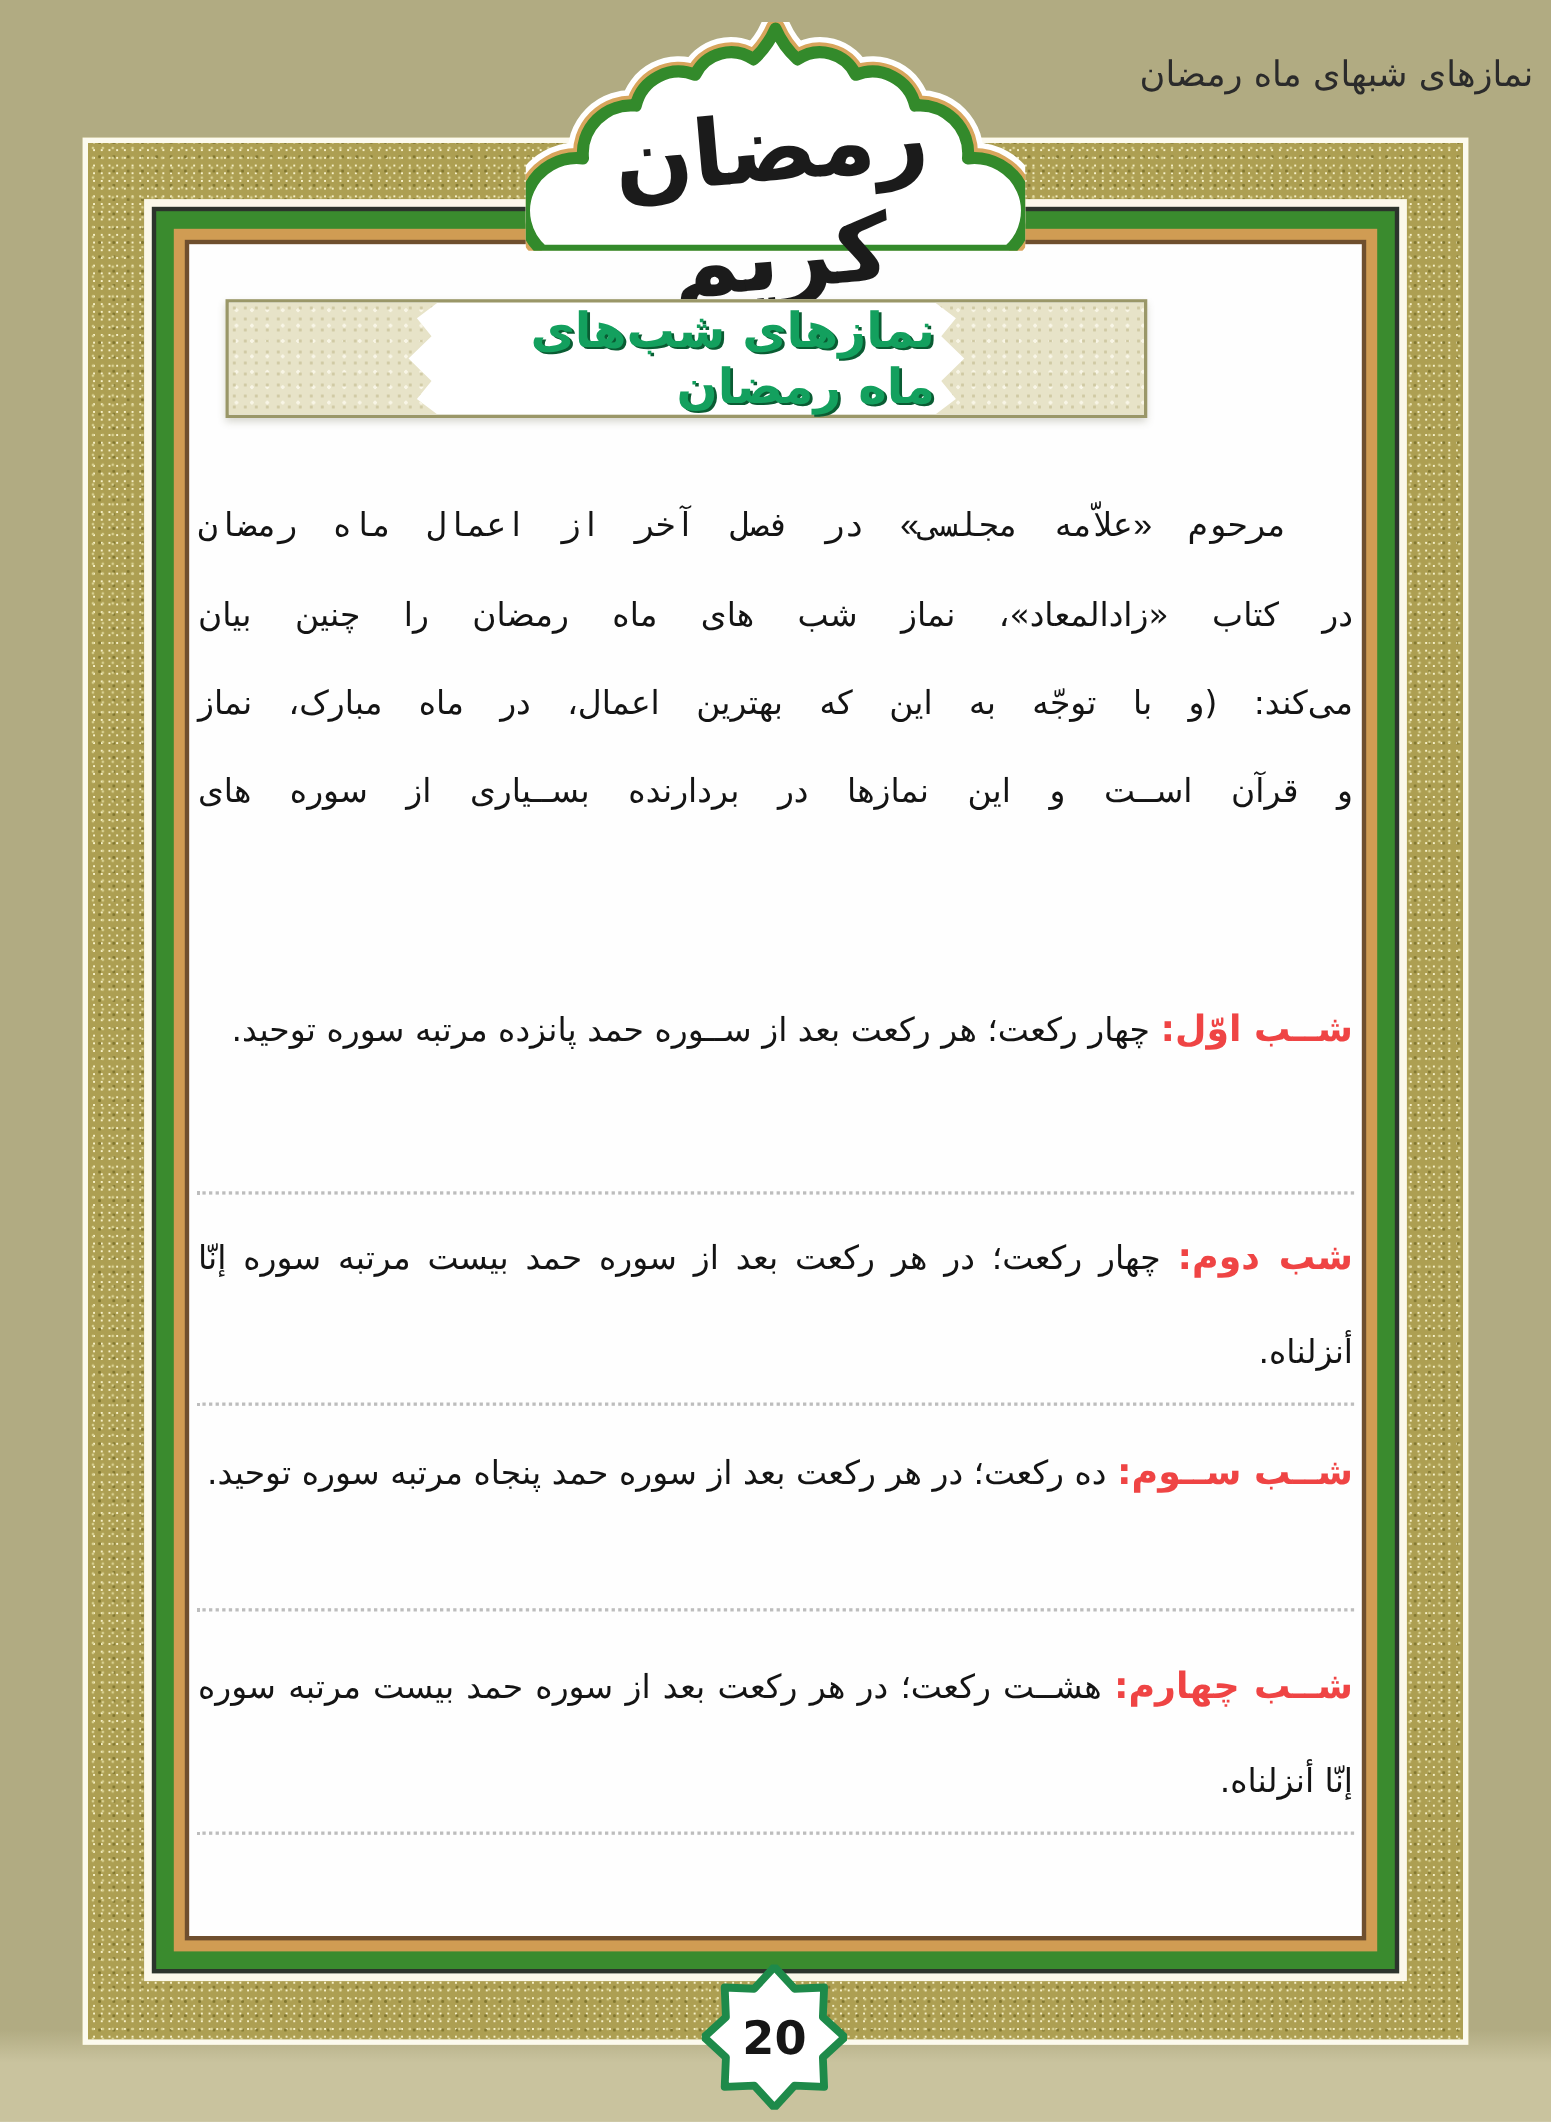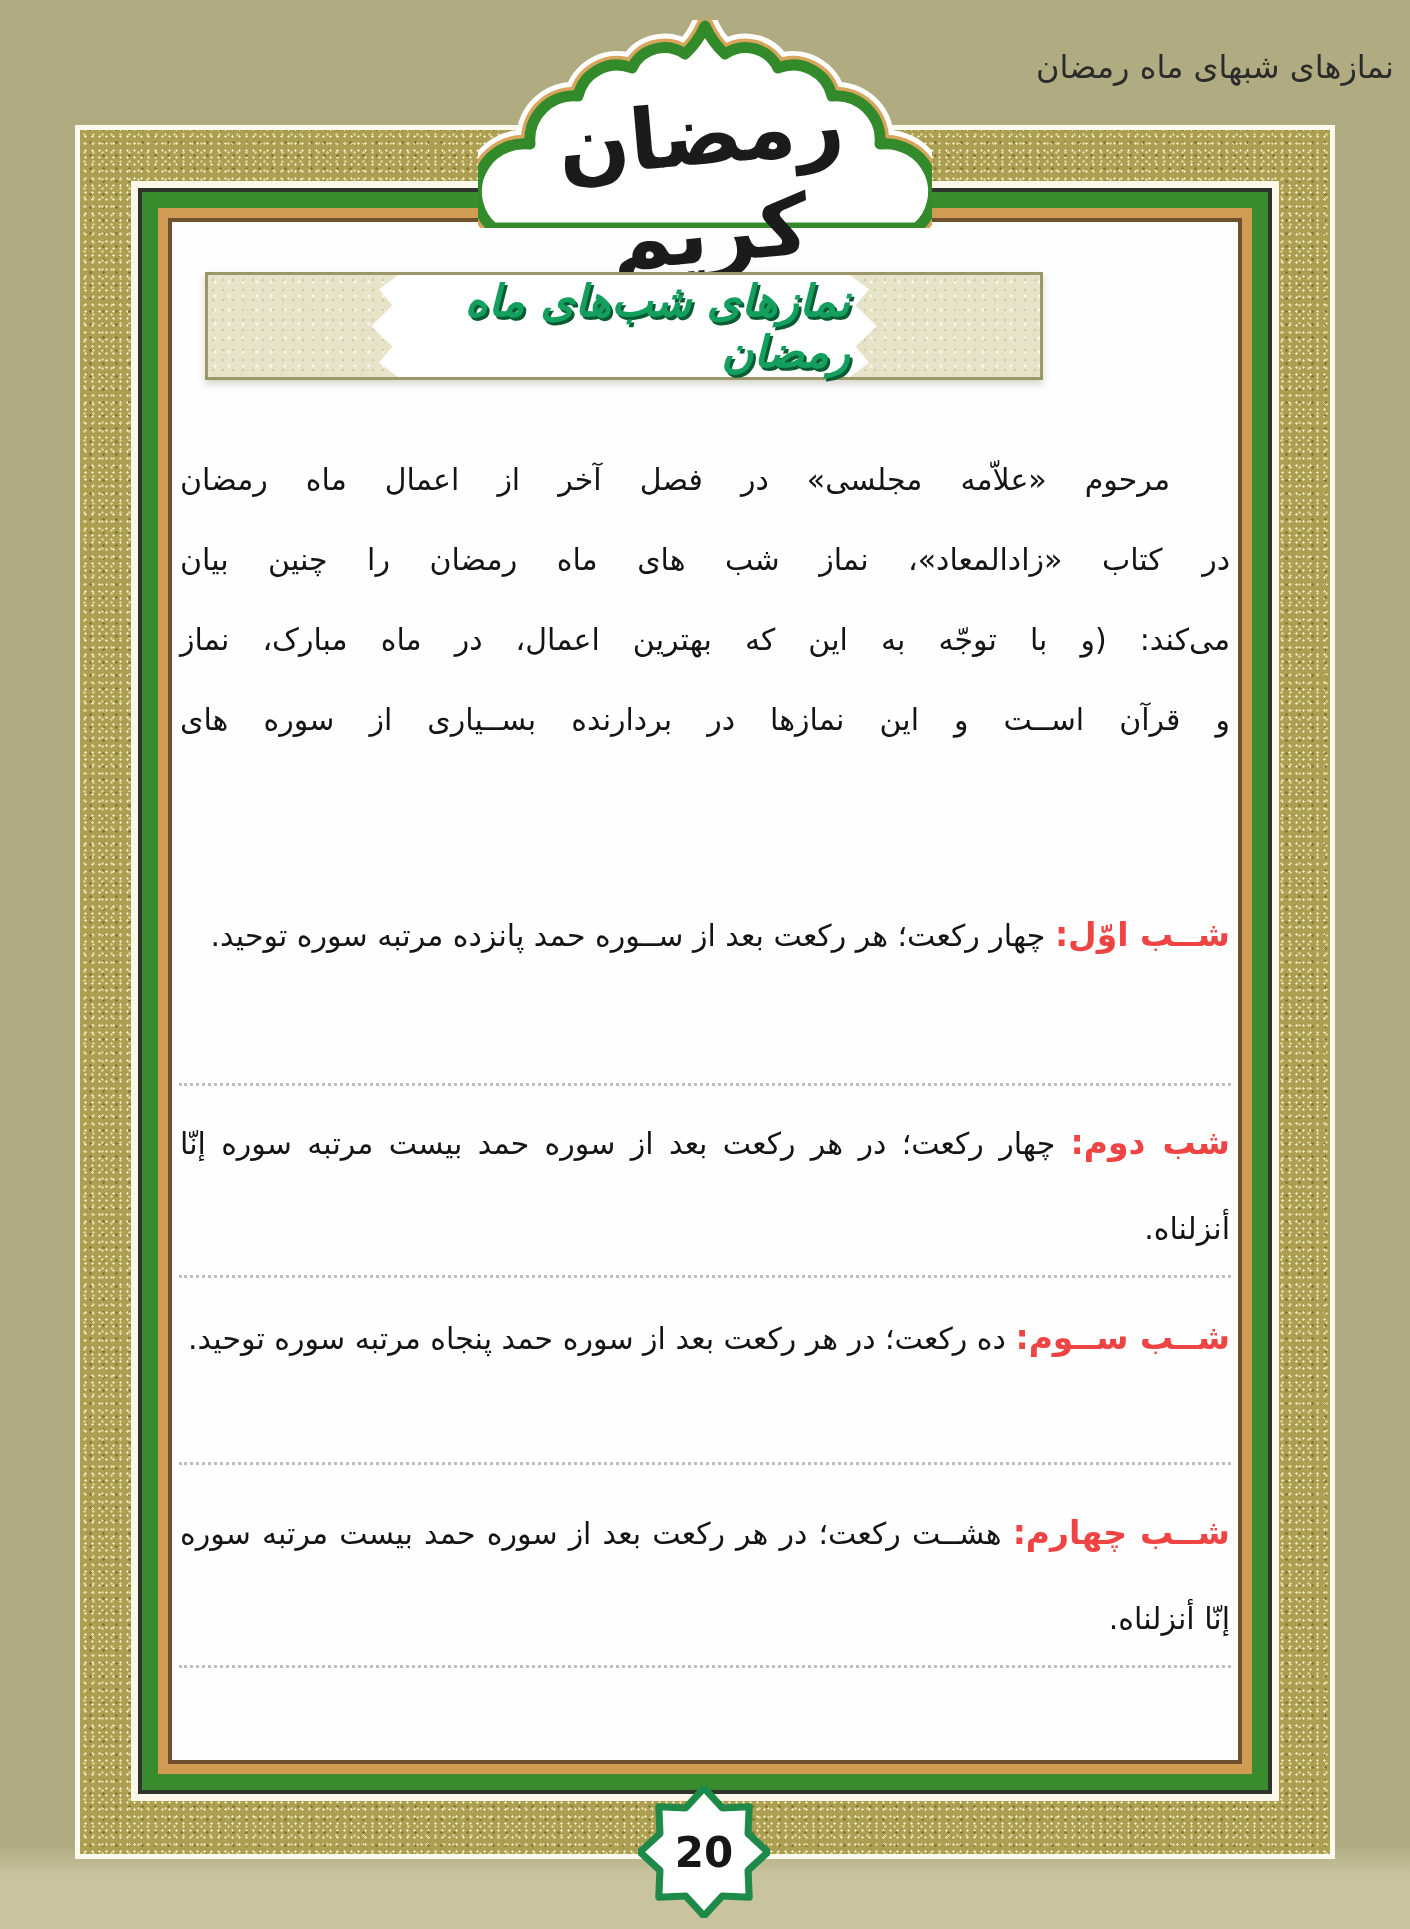--- a/index.html
+++ b/index.html
@@ -42,29 +42,29 @@
     box-sizing:border-box;border:3px solid #9a9768;background:#ffffff;
     display:flex;box-shadow:0 4px 7px rgba(90,90,60,0.25);}
   .banner-end{width:190px;height:100%;
     background-color:#e7e3c8;
     background-image:
       radial-gradient(#d0caa4 1.2px, transparent 1.6px),
       radial-gradient(#f8f5e6 1.4px, transparent 1.8px);
     background-size:10px 10px,14px 14px;}
   .banner-end.left{clip-path:polygon(0 0,100% 0,90% 14%,97% 30%,86% 50%,97% 70%,90% 86%,100% 100%,0 100%);}
   .banner-end.right{clip-path:polygon(100% 0,0 0,10% 14%,3% 30%,14% 50%,3% 70%,10% 86%,0 100%,100% 100%);}
-  .banner-center{flex:1;display:flex;align-items:center;justify-content:center;direction:rtl;font-style:italic;}
+  .banner-center{flex:1;display:flex;align-items:center;justify-content:center;direction:rtl;}
   .banner-title{font-size:44px;font-weight:bold;color:#13a05e;
     text-shadow:2.5px 2.5px 0 #0a5c33;}
 
   
   .intro{position:absolute;left:180px;top:440px;width:1050px;direction:rtl;
     color:#141414;font-size:30px;line-height:80px;}
   .intro-line{text-align:justify;text-align-last:justify;}
-  .intro-line.first{padding-right:60px;}
+  .intro-line.first{padding-right:60px;font-family:Liberation Mono, monospace;}
   .intro-line.last{text-align:right;text-align-last:right;}
 
   
   .section{position:absolute;left:180px;width:1050px;direction:rtl;
     color:#141414;font-size:30px;line-height:85px;text-align:justify;}
   .sec-title{color:#ef4444;font-weight:bold;font-size:33px;}
   .sep{position:absolute;left:179px;width:1052px;border-top:3px dotted #bdbdbd;height:0;}
 
   
   .star-wrap{position:absolute;left:638px;top:1786px;width:132px;height:132px;}

